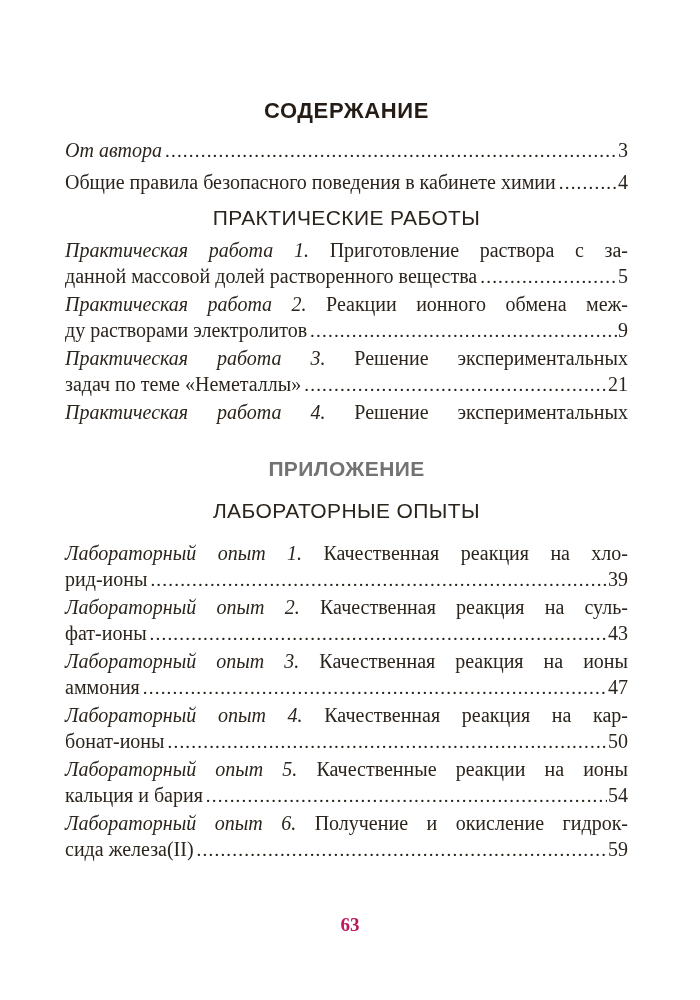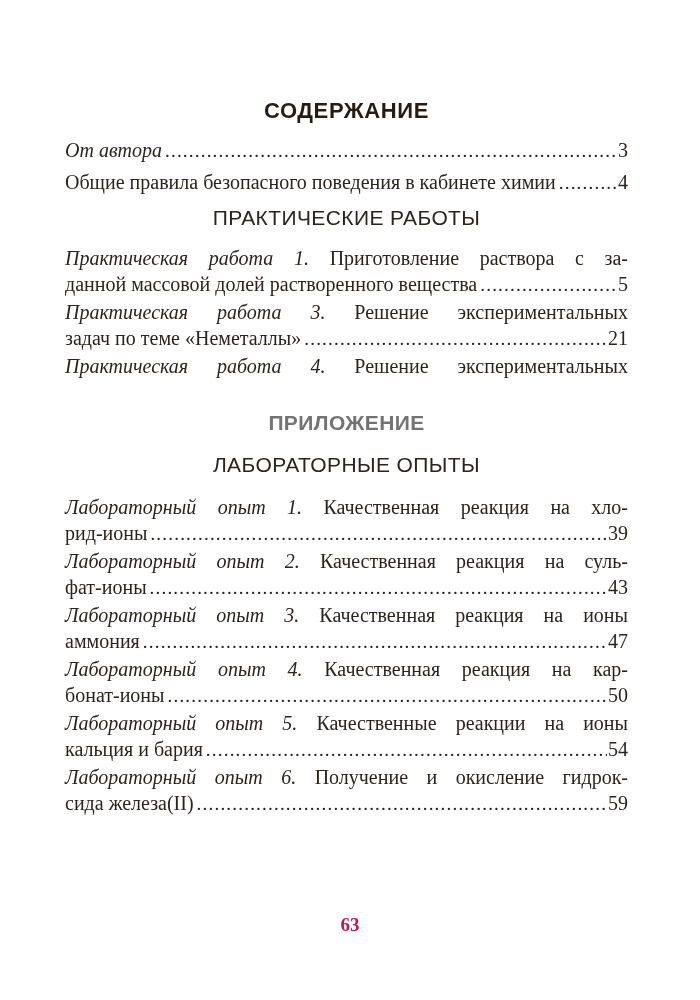--- a/index.html
+++ b/index.html
@@ -26,21 +26,21 @@
 
   .section-heading {
     font-family: "Liberation Sans", sans-serif;
     font-weight: 400;
     font-size: 21px;
     line-height: 22px;
     letter-spacing: 0.4px;
     text-align: center;
     color: #2b241d;
   }
-  .heading-practical { margin-top: 11px; margin-bottom: 16px; }
+  .heading-practical { margin-top: 11px; margin-bottom: 8px; }
   .heading-appendix {
     font-weight: 700;
     margin-top: 33px;
     color: #737373;
   }
   .heading-lab { margin-top: 20px; margin-bottom: 18px; }
 
   .entry { margin-bottom: 1px; font-size: 20px; }
   .entry.intro { margin-bottom: 5px; }
 
@@ -110,20 +110,28 @@
 
   <div class="entry">
     <div class="line1"><span class="lead">Практическая работа 1.</span> <span>Приготовление раствора с за-</span></div>
     <div class="line2">
       <span class="text">данной массовой долей растворенного вещества</span>
       <span class="dots"></span>
       <span class="pagenum">5</span>
     </div>
   </div>
   <div class="entry">
+    <div class="line1"><span class="lead">Практическая работа 2.</span> <span>Реакции ионного обмена меж-</span></div>
+    <div class="line2">
+      <span class="text">ду растворами электролитов</span>
+      <span class="dots"></span>
+      <span class="pagenum">9</span>
+    </div>
+  </div>
+  <div class="entry">
     <div class="line1"><span class="lead">Практическая работа 3.</span> <span>Решение экспериментальных</span></div>
     <div class="line2">
       <span class="text">задач по теме «Неметаллы»</span>
       <span class="dots"></span>
       <span class="pagenum">21</span>
     </div>
   </div>
   <div class="entry">
     <div class="line1"><span class="lead">Практическая работа 4.</span> <span>Решение экспериментальных</span></div>
   </div>

